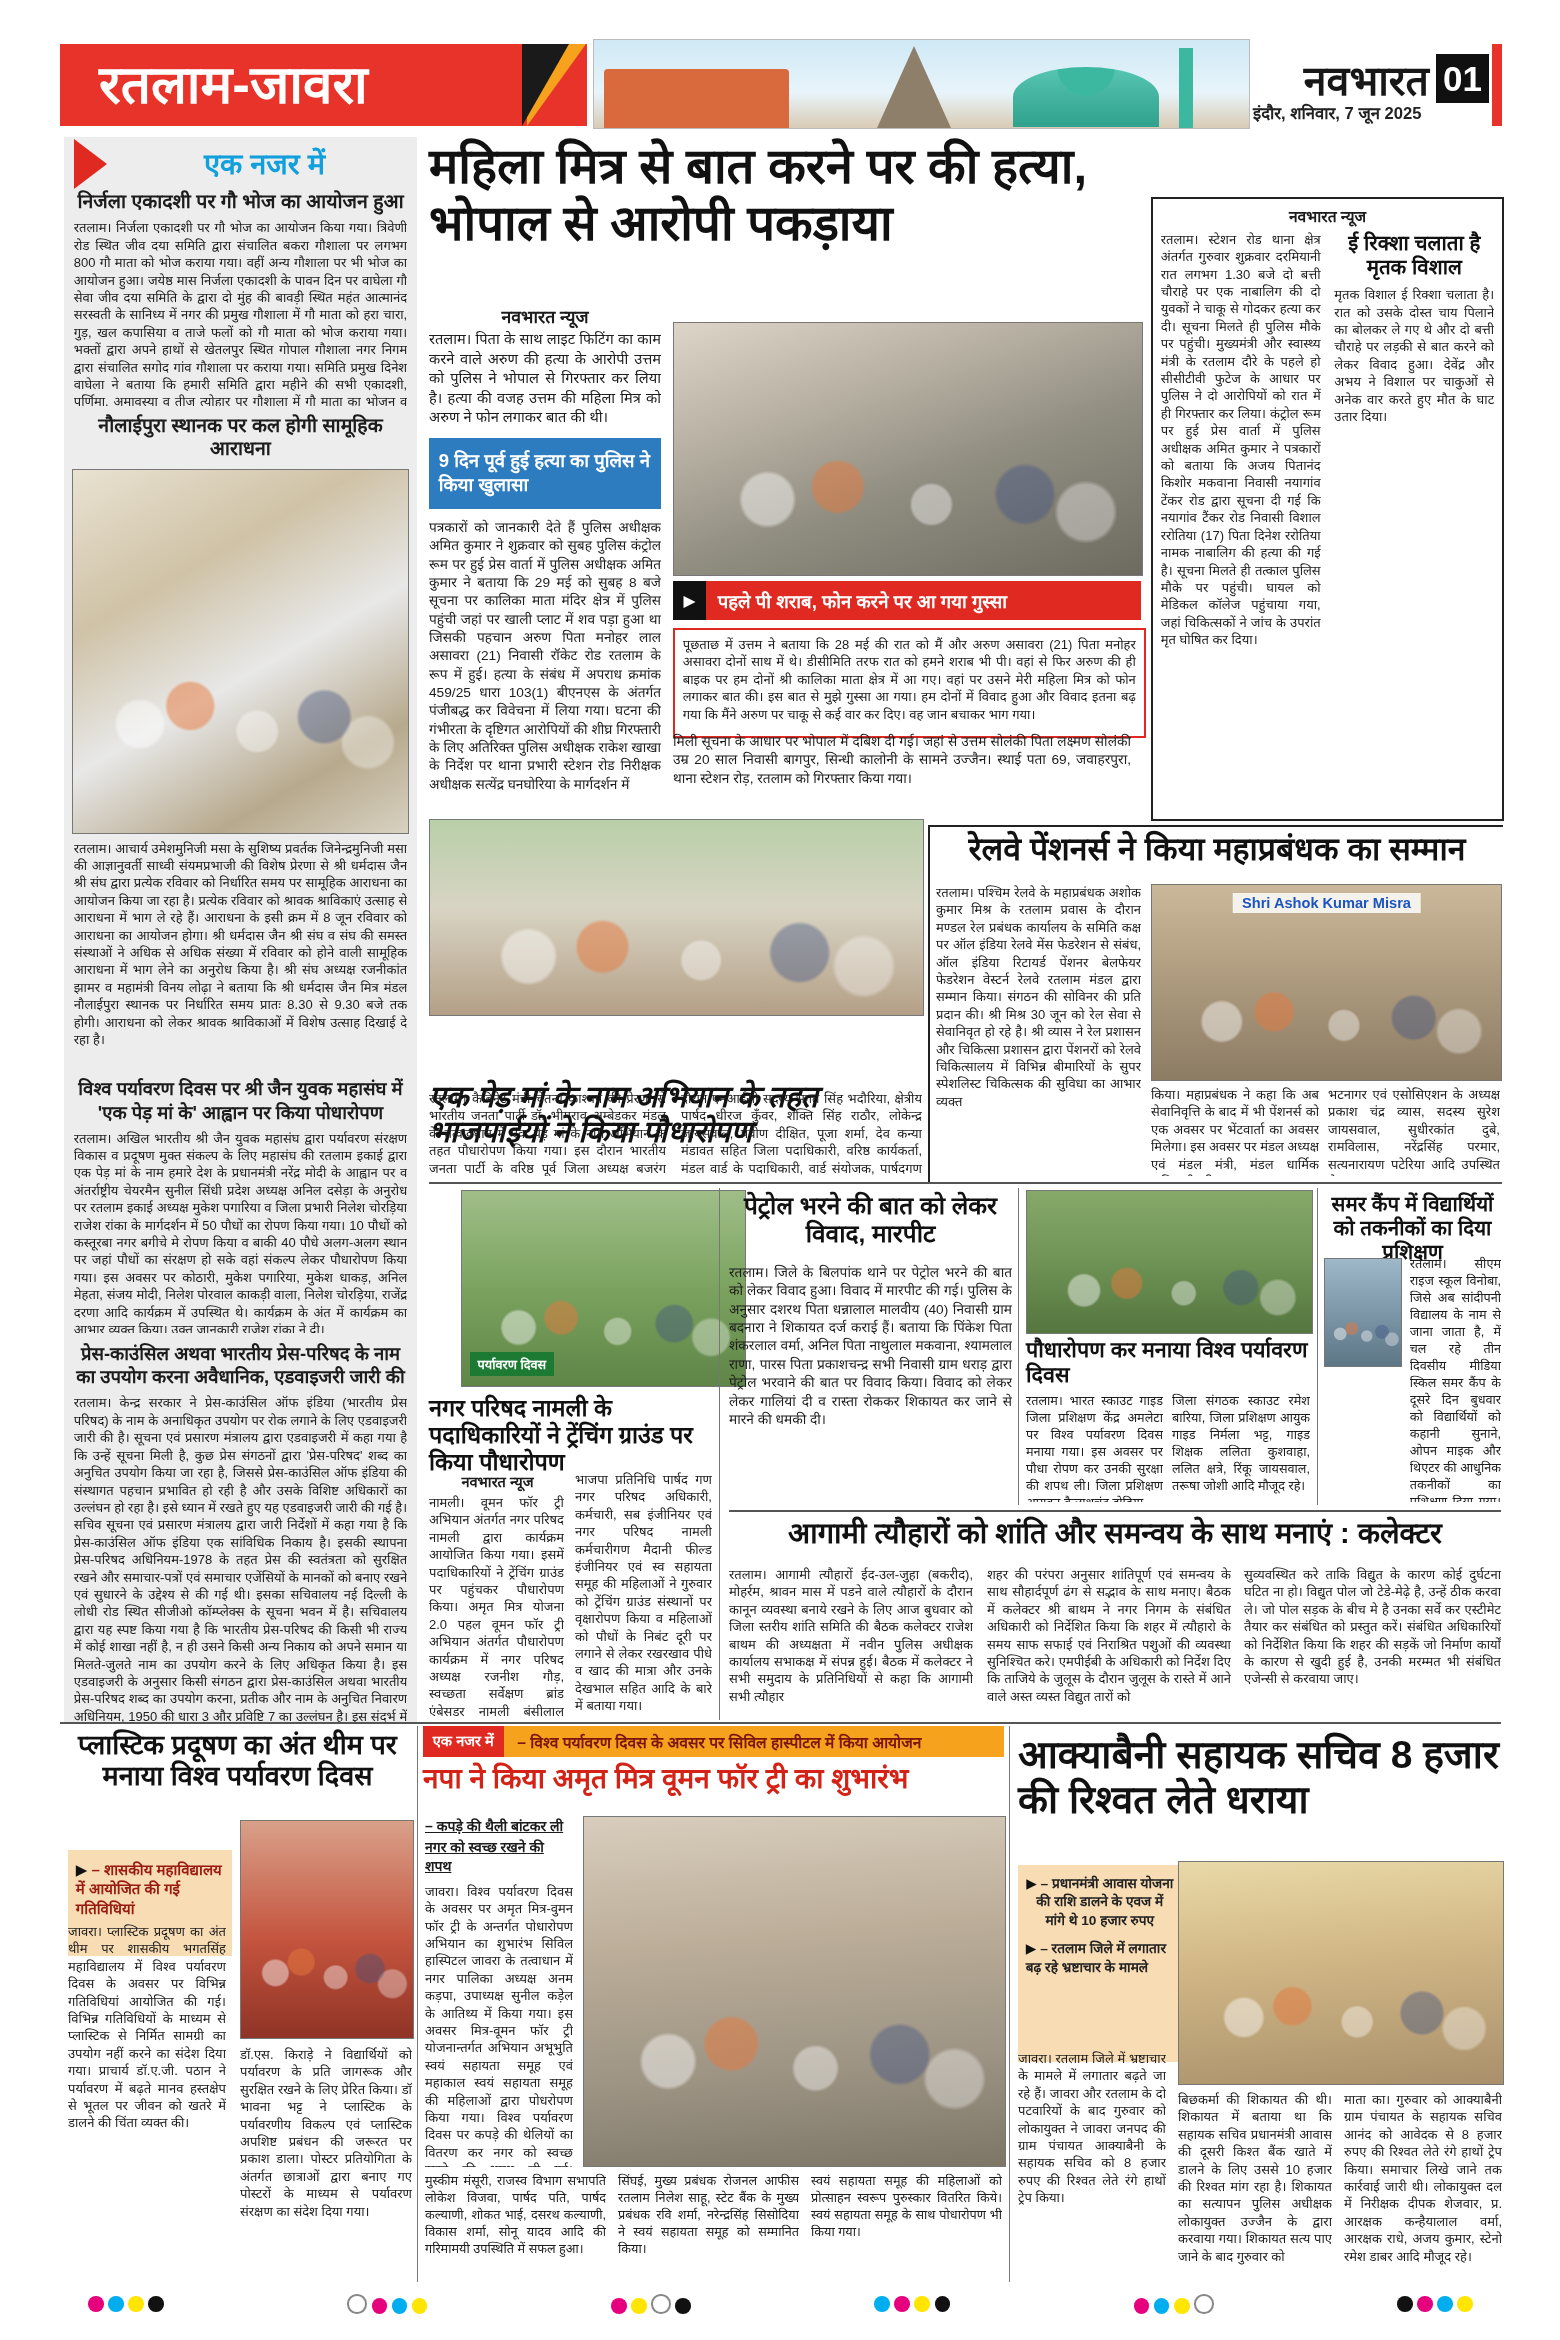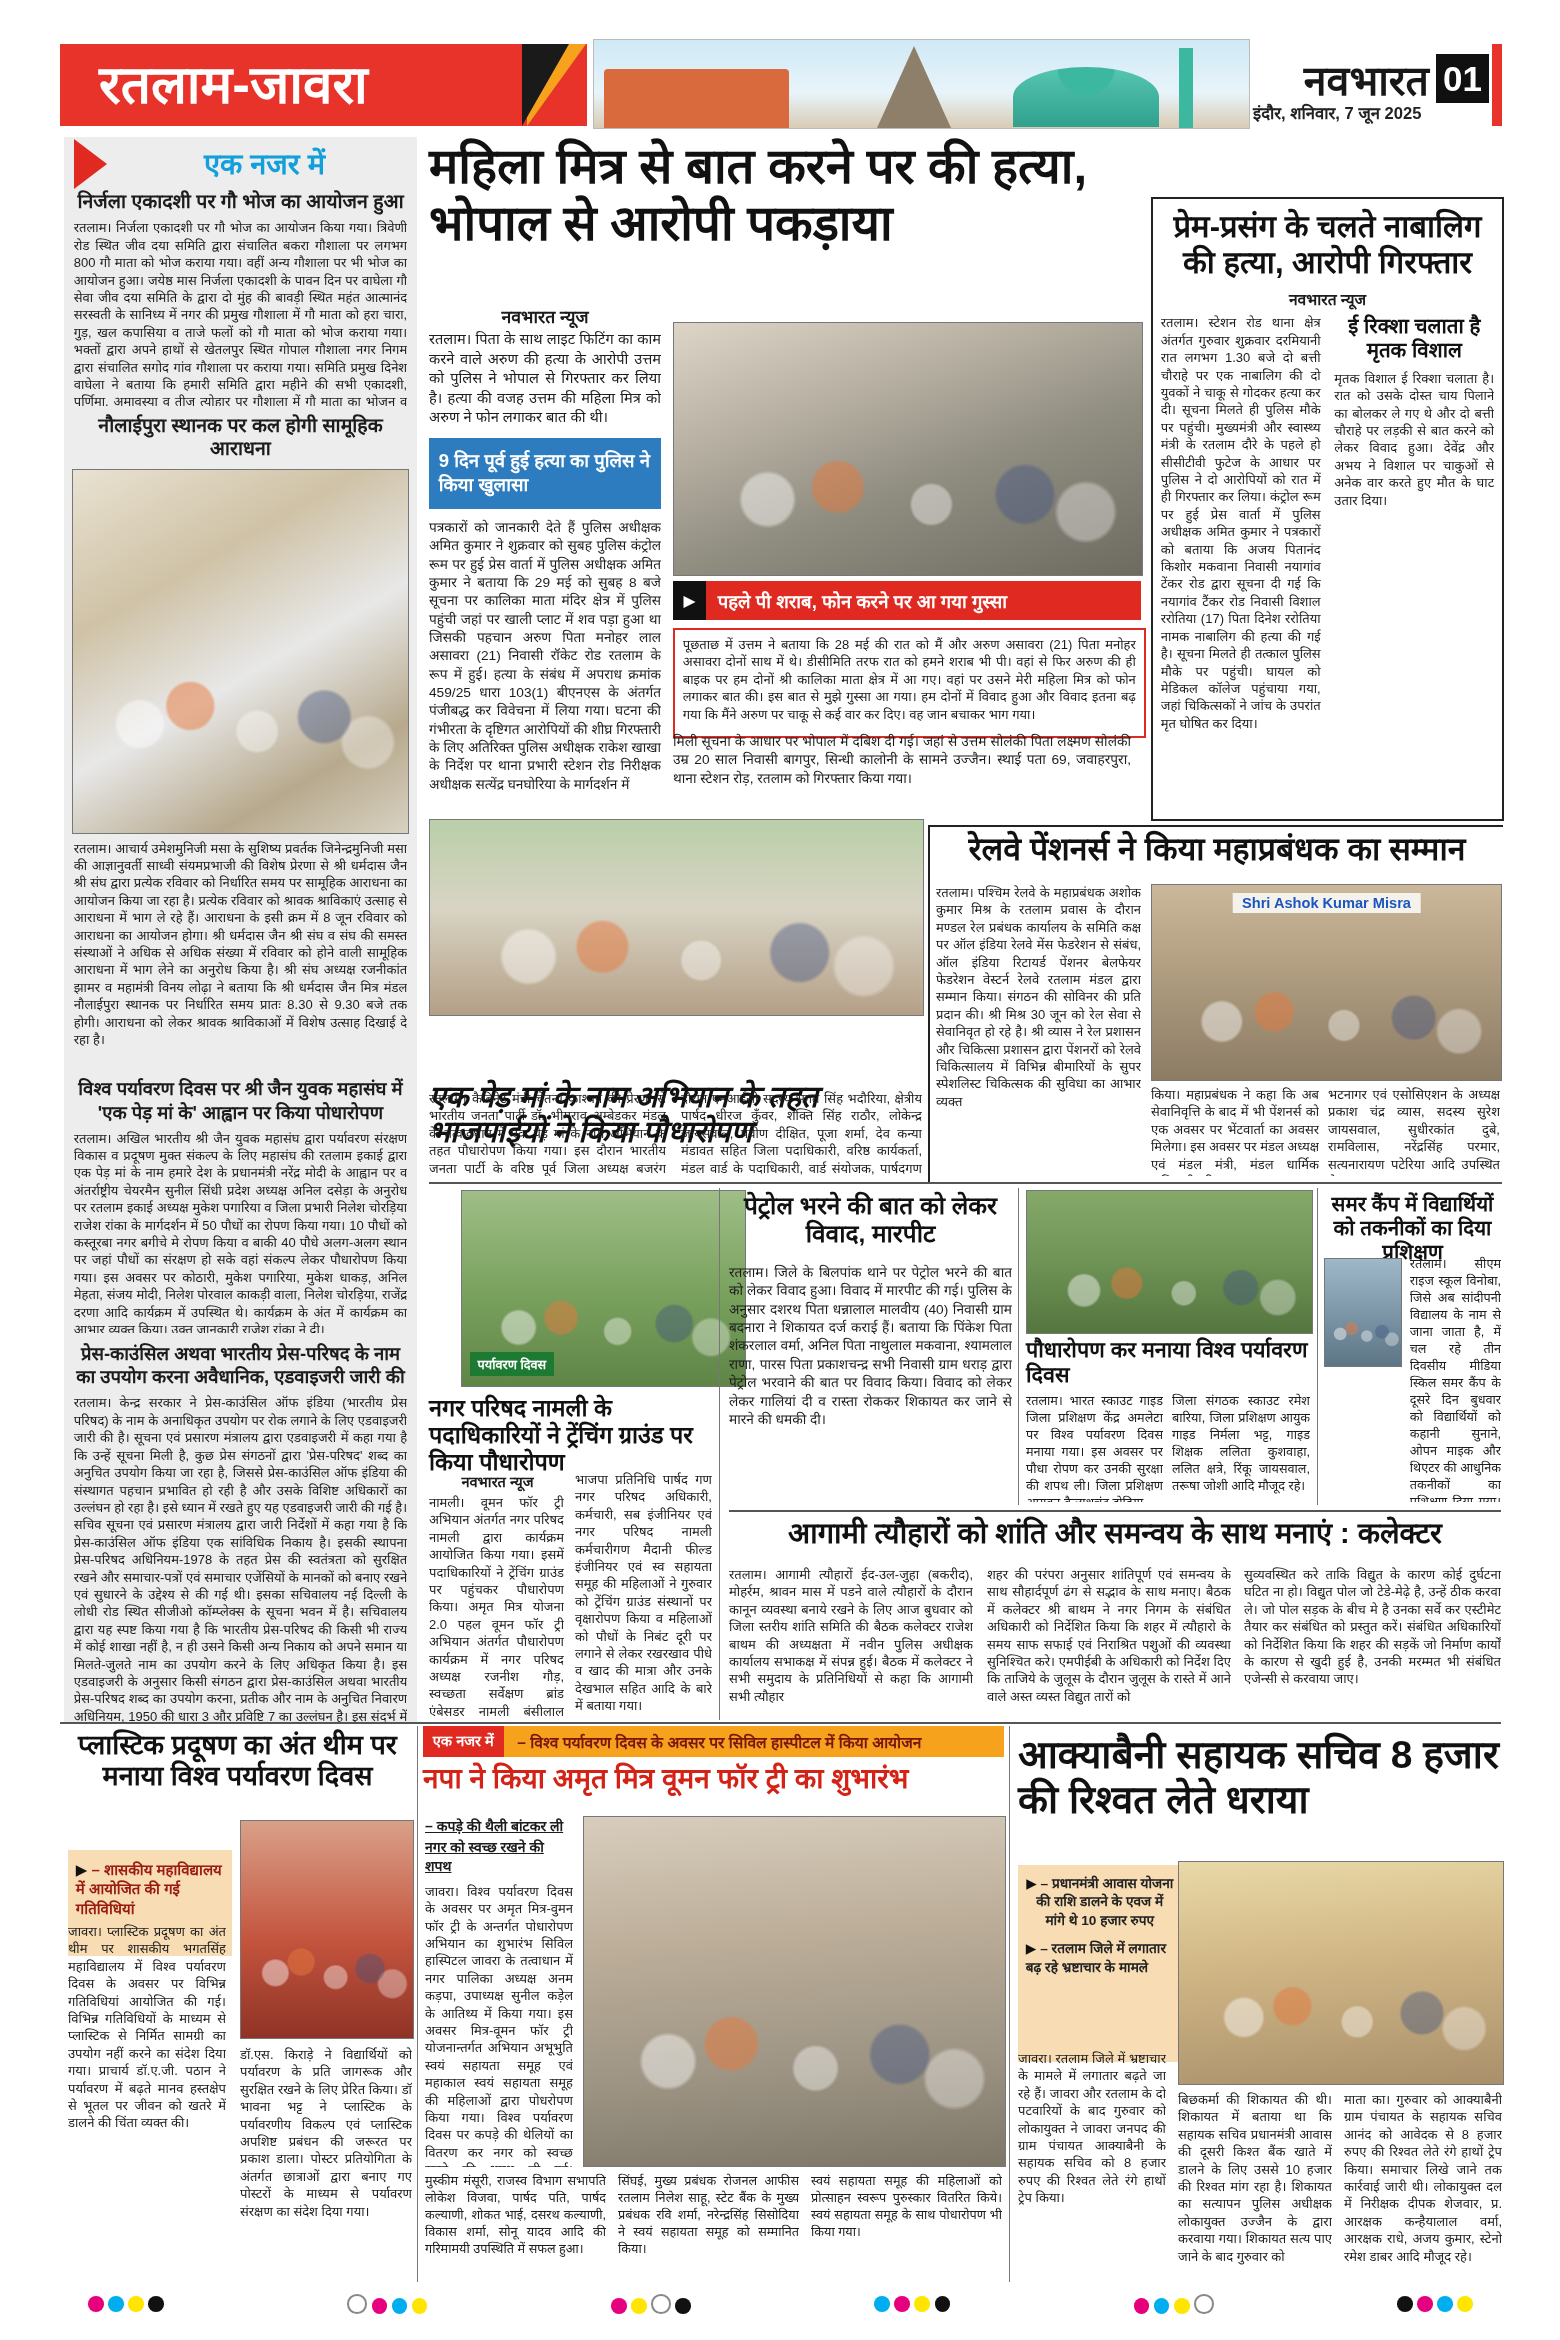--- a/index.html
+++ b/index.html
@@ -80,21 +80,20 @@
     <div style="width:33px;height:39px;background:#111;color:#fff;text-align:center;line-height:39px;font-size:15.6px;">▶</div>
     <div style="color:#fff;font-weight:800;font-size:18.5px;padding-left:11.7px;">पहले पी शराब, फोन करने पर आ गया गुस्सा</div>
   </div>
 
   <div class="abs" style="left:673px;top:628px;width:453px;height:94px;border:2.9px solid #e02a21;padding:5.9px 7.8px;overflow:hidden;">
     <div class="jt" style="font-size:13px;">पूछताछ में उत्तम ने बताया कि 28 मई की रात को मैं और अरुण असावरा (21) पिता मनोहर असावरा दोनों साथ में थे। डीसीमिति तरफ रात को हमने शराब भी पी। वहां से फिर अरुण की ही बाइक पर हम दोनों श्री कालिका माता क्षेत्र में आ गए। वहां पर उसने मेरी महिला मित्र को फोन लगाकर बात की। इस बात से मुझे गुस्सा आ गया। हम दोनों में विवाद हुआ और विवाद इतना बढ़ गया कि मैंने अरुण पर चाकू से कई वार कर दिए। वह जान बचाकर भाग गया।</div>
   </div>
   <div class="abs jt" style="left:673px;top:733px;width:458px;height:74px;font-size:13.7px;">मिली सूचना के आधार पर भोपाल में दबिश दी गई। जहां से उत्तम सोलंकी पिता लक्ष्मण सोलंकी उम्र 20 साल निवासी बागपुर, सिन्धी कालोनी के सामने उज्जैन। स्थाई पता 69, जवाहरपुरा, थाना स्टेशन रोड़, रतलाम को गिरफ्तार किया गया।</div>
 
   <div class="abs" style="left:1151px;top:197px;width:353px;height:624px;border:2px solid #222;padding:5.9px 7.8px;box-sizing:border-box;overflow:hidden;">
-    <div class="ctr hd" style="font-size:31px;margin:3.9px 0 7.8px 0;">प्रेम-प्रसंग के चलते नाबालिग की हत्या, आरोपी गिरफ्तार</div>
     <div class="ctr" style="font-size:15.6px;font-weight:800;margin-bottom:3.9px;">नवभारत न्यूज</div>
     <div style="columns:2;column-gap:13.7px;height:458px;overflow:hidden;">
       <p class="jt" style="font-size:13px;margin:0;">रतलाम। स्टेशन रोड थाना क्षेत्र अंतर्गत गुरुवार शुक्रवार दरमियानी रात लगभग 1.30 बजे दो बत्ती चौराहे पर एक नाबालिग की दो युवकों ने चाकू से गोदकर हत्या कर दी। सूचना मिलते ही पुलिस मौके पर पहुंची। मुख्यमंत्री और स्वास्थ्य मंत्री के रतलाम दौरे के पहले हो सीसीटीवी फुटेज के आधार पर पुलिस ने दो आरोपियों को रात में ही गिरफ्तार कर लिया। कंट्रोल रूम पर हुई प्रेस वार्ता में पुलिस अधीक्षक अमित कुमार ने पत्रकारों को बताया कि अजय पितानंद किशोर मकवाना निवासी नयागांव टेंकर रोड द्वारा सूचना दी गई कि नयागांव टैंकर रोड निवासी विशाल ररोतिया (17) पिता दिनेश ररोतिया नामक नाबालिग की हत्या की गई है। सूचना मिलते ही तत्काल पुलिस मौके पर पहुंची। घायल को मेडिकल कॉलेज पहुंचाया गया, जहां चिकित्सकों ने जांच के उपरांत मृत घोषित कर दिया।</p>
       <p class="ctr hd" style="font-size:20.5px;margin:7.8px 0;">ई रिक्शा चलाता है मृतक विशाल</p>
       <p class="jt" style="font-size:13px;margin:0;">मृतक विशाल ई रिक्शा चलाता है। रात को उसके दोस्त चाय पिलाने का बोलकर ले गए थे और दो बत्ती चौराहे पर लड़की से बात करने को लेकर विवाद हुआ। देवेंद्र और अभय ने विशाल पर चाकुओं से अनेक वार करते हुए मौत के घाट उतार दिया।</p>
     </div>
   </div>
 
   <div class="photo abs" style="left:429px;top:819px;width:493px;height:195px;background:linear-gradient(180deg,#b9cfa8 0%,#d8d4c4 45%,#b49f86 100%);"></div>
   <div class="abs hd" style="left:429px;top:1080px;width:493px;font-size:30px;font-style:italic;">एक पेड़ मां के नाम अभियान के तहत भाजपाईयों ने किया पौधारोपण</div>

